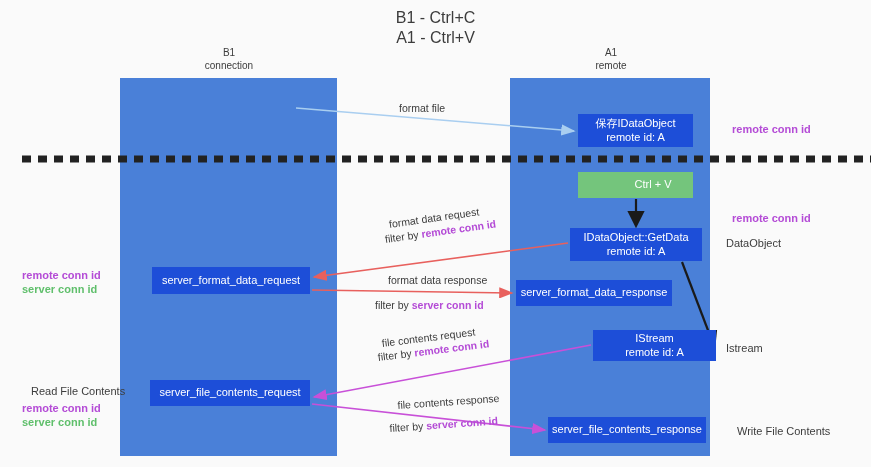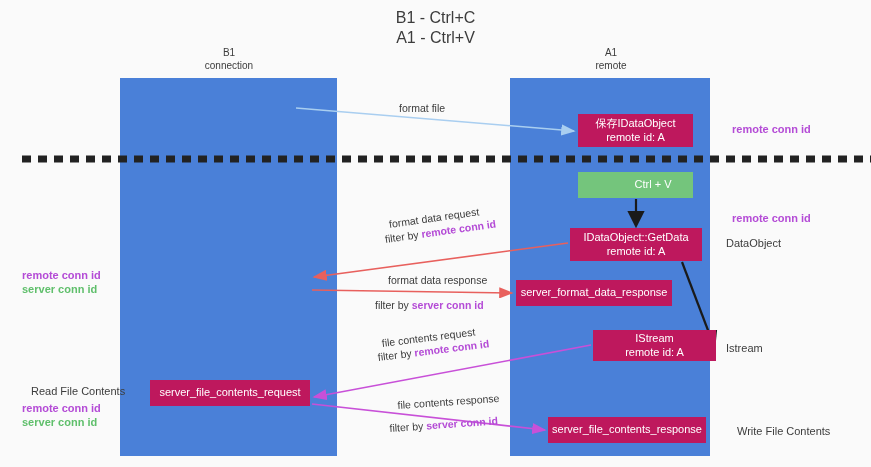--- a/index.html
+++ b/index.html
@@ -32,21 +32,21 @@
 
   
   .box{
     position:absolute;display:flex;flex-direction:column;
     align-items:center;justify-content:center;
     color:#FFFFFF;font-size:11px;line-height:13.5px;text-align:center;
     box-sizing:border-box;padding:2px 4px;
   }
   .box .l2{display:block;}
   .box-green{background:#74C57C;}
-  .box-orange{background:#be185d;}
+  .box-orange{background:#1d4ed8;}
 
   #box-ctrlc{left:160px;top:94px;width:135px;height:28px;}
   #box-save-idataobject{left:578px;top:114px;width:115px;height:33px;}
   #box-ctrlv{left:578px;top:172px;width:115px;height:26px;padding-left:39px;}
   #box-getdata{left:570px;top:228px;width:132px;height:33px;}
   #box-fmt-req{left:152px;top:267px;width:158px;height:27px;}
   #box-fmt-resp{left:516px;top:280px;width:156px;height:26px;}
   #box-istream{left:593px;top:330px;width:123px;height:31px;}
   #box-file-req{left:150px;top:380px;width:160px;height:26px;}
   #box-file-resp{left:548px;top:417px;width:158px;height:26px;}
@@ -147,20 +147,23 @@
 
   <div class="box box-green" id="box-ctrlv">
     <span>Ctrl + V</span>
   </div>
 
   <div class="box box-orange" id="box-getdata">
     <span>IDataObject::GetData</span>
     <span class="l2">remote id: A</span>
   </div>
 
+  <div class="box box-orange" id="box-fmt-req">
+    <span>server_format_data_request</span>
+  </div>
 
   <div class="box box-orange" id="box-fmt-resp">
     <span>server_format_data_response</span>
   </div>
 
   <div class="box box-orange" id="box-istream">
     <span>IStream</span>
     <span class="l2">remote id: A</span>
   </div>
 

